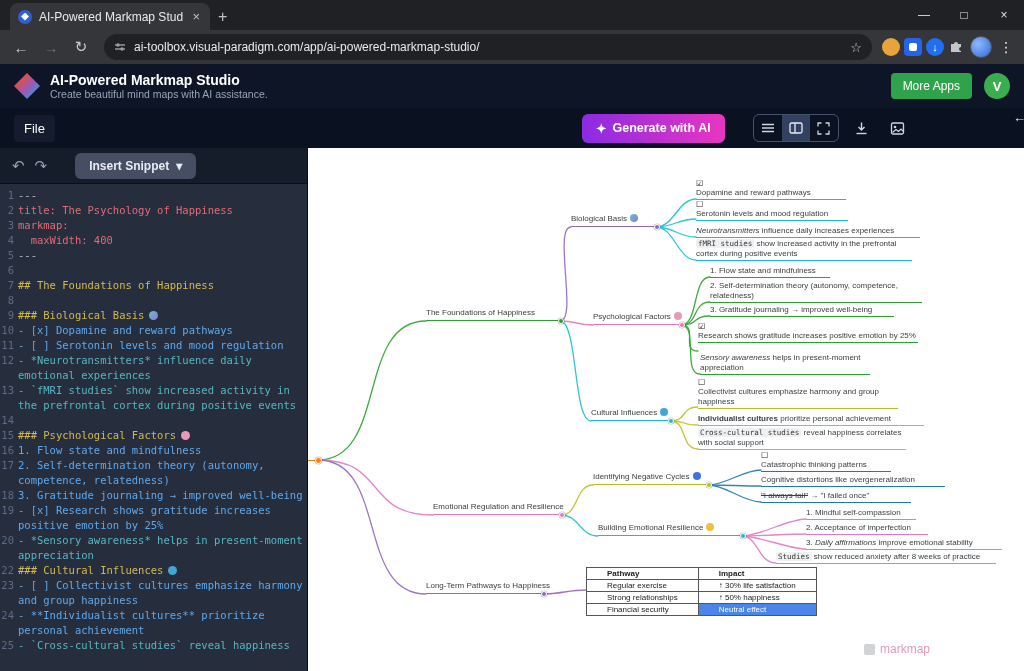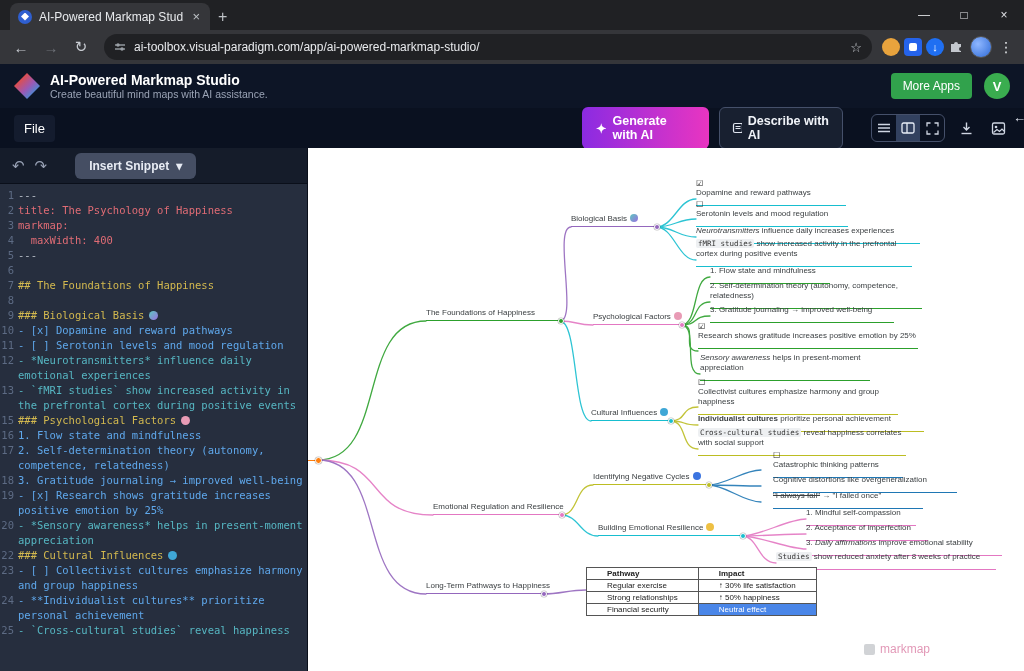--- a/index.html
+++ b/index.html
@@ -85,26 +85,26 @@
   .globe { background:#3fa7d6; }
   .cycle { background:#3b74e0; border-radius:2px; }
   .muscle{ background:#eec043; }
 
   
   .map-pane { flex:1; background:#ffffff; position:relative; overflow:hidden; }
   .map-pane svg.links { position:absolute; inset:0; pointer-events:none; }
   .branch { position:absolute; font-size:8px; color:#3c4043; white-space:nowrap;
             border-bottom:1.4px solid #999; padding-bottom:2px; height:13px; }
   .leaf { position:absolute; font-size:8px; color:#3c4043; line-height:10px;
-          border-bottom:1px solid #999; padding-bottom:7px; }
+          border-bottom:1px solid #999; padding-bottom:1px; }
   .bc-green, .lc-green { border-color:#2ca02c; }
   .bc-pink,  .lc-pink  { border-color:#e377c2; }
   .bc-purple,.lc-purple{ border-color:#9467bd; }
   .bc-cyan,  .lc-cyan  { border-color:#17becf; }
-  .bc-blue,  .lc-blue  { border-color:#1f77b4;margin-left:12px; }
+  .bc-blue,  .lc-blue  { border-color:#1f77b4; }
   .bc-olive, .lc-olive { border-color:#bcbd22; }
   .ncircle { position:absolute; right:-4px; bottom:-4px; width:6px; height:6px; border-radius:50%;
              border:1px solid #fff; box-shadow:0 0 0 .5px rgba(0,0,0,.25); }
   .nc-green{background:#2ca02c;} .nc-pink{background:#e377c2;} .nc-purple{background:#9467bd;}
   .nc-cyan{background:#17becf;} .nc-olive{background:#bcbd22;}
   .rootdot { position:absolute; left:7px; top:309px; width:7px; height:7px; border-radius:50%;
              background:#ff7f0e; border:1px solid #fff; box-shadow:0 0 0 .5px rgba(0,0,0,.25); }
   .rootstub { position:absolute; left:0; top:312px; width:9px; height:1.4px; background:#ff7f0e; }
   .mdot { display:inline-block; width:8px; height:8px; border-radius:50%; margin-left:3px; vertical-align:-1px; }
   .cb { display:block; height:9px; line-height:9px; font-size:8px; color:#111; }
@@ -176,28 +176,20 @@
   </div>
 </div>
 
 <div class="apptoolbar">
   <span class="file-btn">File</span>
   <div class="tb-right">
     <span class="gen-btn">
       <span>✦</span>
       <span>Generate with AI</span>
     </span>
-    <span class="desc-btn">
-      <svg width="12" height="12">
-        <rect x="1.5" y="1.5" width="9" height="9" rx="1.5" fill="none" stroke="#dfe4ee" stroke-width="1.2"></rect>
-        <line x1="3.5" y1="4.5" x2="8.5" y2="4.5" stroke="#dfe4ee"></line>
-        <line x1="3.5" y1="6.5" x2="8.5" y2="6.5" stroke="#dfe4ee"></line>
-      </svg>
-      <span>Describe with AI</span>
-    </span>
     <div class="viewgrp">
       <span class="vg">
         <svg width="14" height="12">
           <line x1="1" y1="2.5" x2="13" y2="2.5" stroke="#cfd6e2" stroke-width="1.4"></line>
           <line x1="1" y1="6" x2="13" y2="6" stroke="#cfd6e2" stroke-width="1.4"></line>
           <line x1="1" y1="9.5" x2="13" y2="9.5" stroke="#cfd6e2" stroke-width="1.4"></line>
         </svg>
       </span>
       <span class="vg active">
         <svg width="14" height="12">
@@ -284,20 +276,24 @@
           <span class="ln">11</span>
           <span class="lt c-list">- [ ] Serotonin levels and mood regulation</span>
         </div>
       <div class="ed-row">
           <span class="ln">12</span>
           <span class="lt c-em">- *Neurotransmitters* influence daily emotional experiences</span>
         </div>
       <div class="ed-row">
           <span class="ln">13</span>
           <span class="lt c-em">- `fMRI studies` show increased activity in the prefrontal cortex during positive events</span>
+        </div>
+      <div class="ed-row">
+          <span class="ln">14</span>
+          <span class="lt"></span>
         </div>
       <div class="ed-row">
           <span class="ln">15</span>
           <span class="lt c-head"><span>### Psychological Factors</span><span class="edot brain"></span></span>
         </div>
       <div class="ed-row">
           <span class="ln">16</span>
           <span class="lt c-list">1. Flow state and mindfulness</span>
         </div>
       <div class="ed-row">

